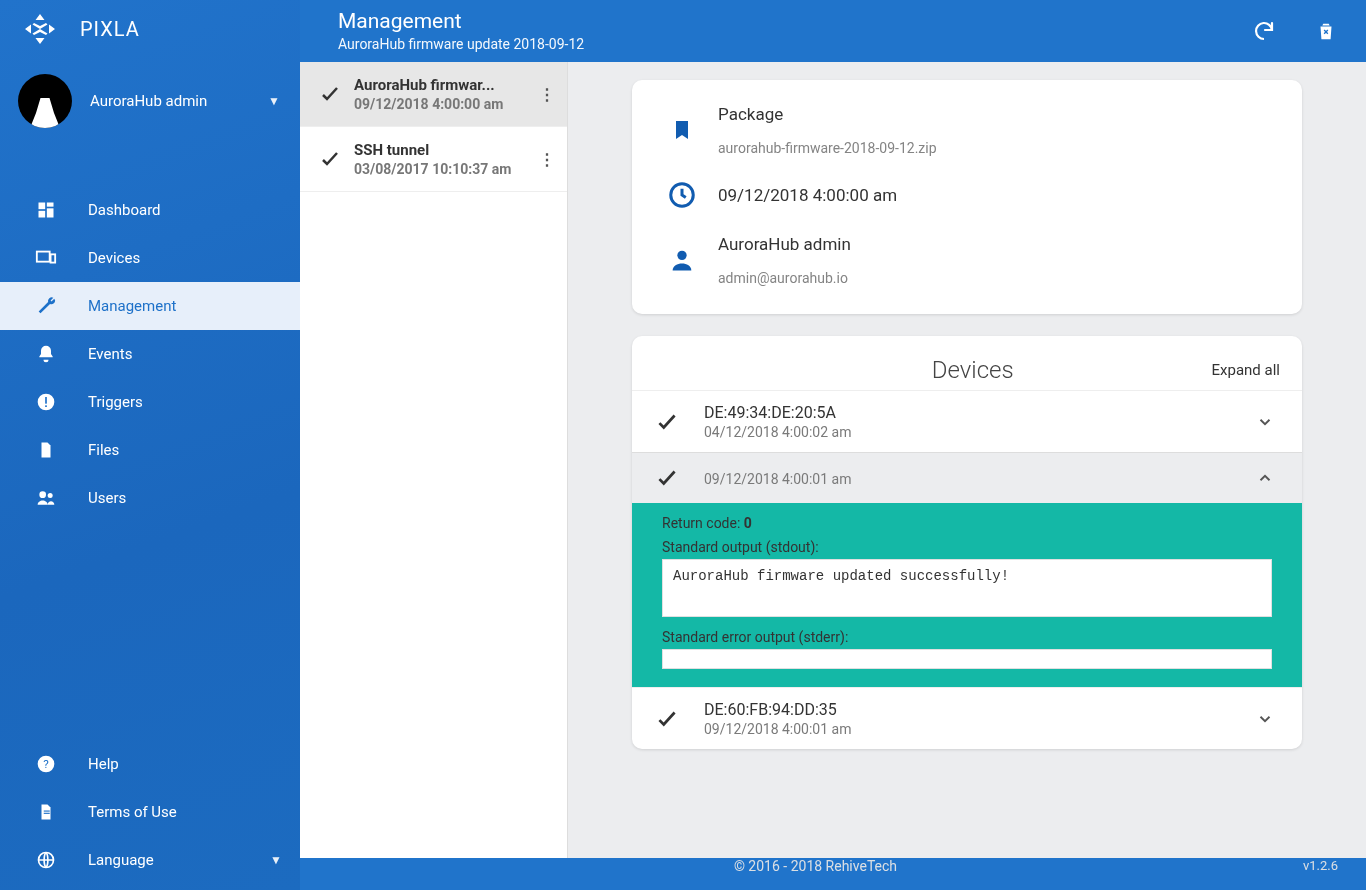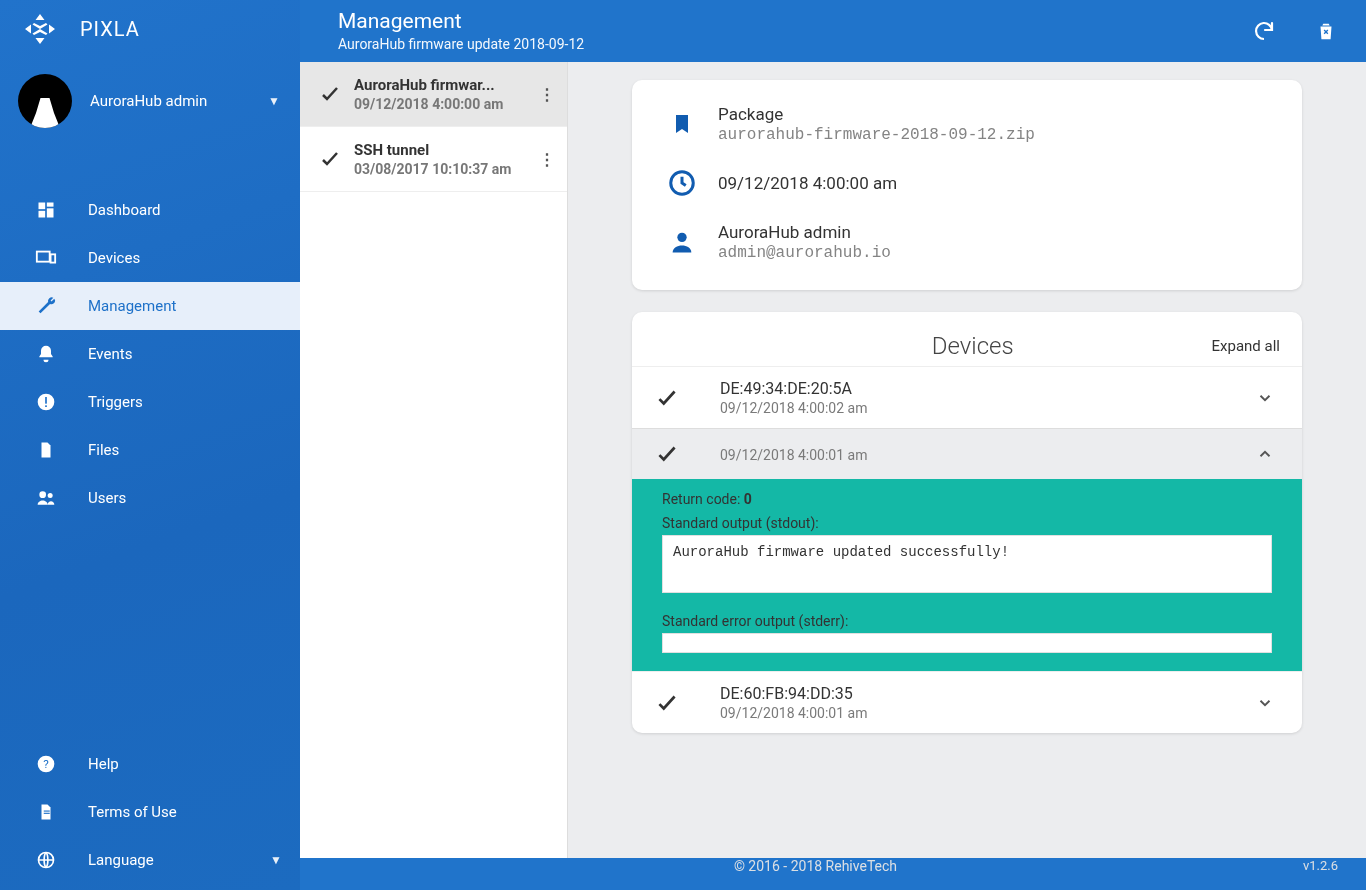--- a/index.html
+++ b/index.html
@@ -96,33 +96,33 @@
   .card {
     background:#fff; border-radius:10px;
     box-shadow: 0 1px 3px rgba(0,0,0,.12);
     margin-bottom: 22px;
   }
   .info-card { padding: 24px 26px 24px 30px; }
   .info-row { display:flex; align-items:center; margin-bottom: 24px;}
   .info-row:last-child { margin-bottom:4px;}
   .info-icon { width:40px; margin-right:16px; color:#115cb0; display:flex;align-items:center;justify-content:center;}
   .info-label { font-size:17px; color:#333; }
-  .info-sub { font-size:16px; color:#848484; margin-top:2px;font-family:Liberation Mono, monospace;}
+  .info-sub { font-size:14px; color:#848484; margin-top:16px;}
 
   .dev-card { }
   .dev-head { display:flex; align-items:center; padding: 20px 22px 6px 22px;}
   .dev-title { flex:1; text-align:center; font-size:24px; color:#444; font-weight:300;}
   .expand-all { font-size:15px; color:#333; cursor:pointer;}
   .dev-row {
     display:flex; align-items:center; padding: 12px 22px;
     border-top:1px solid #eee; cursor:pointer;
   }
   .dev-row.expanded { background:#ecedef; border-top:1px solid #ddd;}
   .dev-check { width:36px; margin-right:14px; display:flex;align-items:center;}
-  .dev-texts { flex:1;margin-left:16px;}
+  .dev-texts { flex:1;}
   .dev-mac { font-size:16px; color:#333;}
   .dev-time { font-size:14px; color:#7a7a7a; margin-top:2px;}
   .dev-caret { width:24px; text-align:center; color:#555;}
   .dev-body {
     background:#14b8a6; padding: 4px 30px 18px 30px;
     font-size:14px; color:#333;
   }
   .dev-body .lbl { margin: 8px 0 4px 0; }
   .codebox {
     background:#fff; border:1px solid #e0e0e0;
@@ -358,21 +358,21 @@
         </div>
 
         <div class="dev-row">
           <span class="dev-check">
               <svg width="26" height="26" viewBox="0 0 24 24" fill="none" stroke="#333" stroke-width="2.5">
                 <path d="M5 13l4 4 10-11"></path>
               </svg>
             </span>
           <div class="dev-texts">
             <div class="dev-mac">DE:49:34:DE:20:5A</div>
-            <div class="dev-time">09/12/2018 4:00:02 am</div>
+            <div class="dev-time">04/12/2018 4:00:02 am</div>
           </div>
           <span class="dev-caret">
               <svg width="18" height="18" viewBox="0 0 24 24" fill="none" stroke="#555" stroke-width="2.5">
                 <path d="M6 9l6 6 6-6"></path>
               </svg>
             </span>
         </div>
 
         <div class="dev-row expanded">
           <span class="dev-check">
@@ -388,21 +388,21 @@
                 <path d="M6 15l6-6 6 6"></path>
               </svg>
             </span>
         </div>
         <div class="dev-body">
           <div class="lbl">
             <span>Return code: </span><span class="bold">0</span>
           </div>
           <div class="lbl">Standard output (stdout):</div>
           <div class="codebox">AuroraHub firmware updated successfully!</div>
-          <div class="lbl" style="margin-top:20px">Standard error output (stderr):</div>
+          <div class="lbl" style="margin-top:12px">Standard error output (stderr):</div>
           <div class="codebox small"></div>
         </div>
 
         <div class="dev-row">
           <span class="dev-check">
               <svg width="26" height="26" viewBox="0 0 24 24" fill="none" stroke="#333" stroke-width="2.5">
                 <path d="M5 13l4 4 10-11"></path>
               </svg>
             </span>
           <div class="dev-texts">

